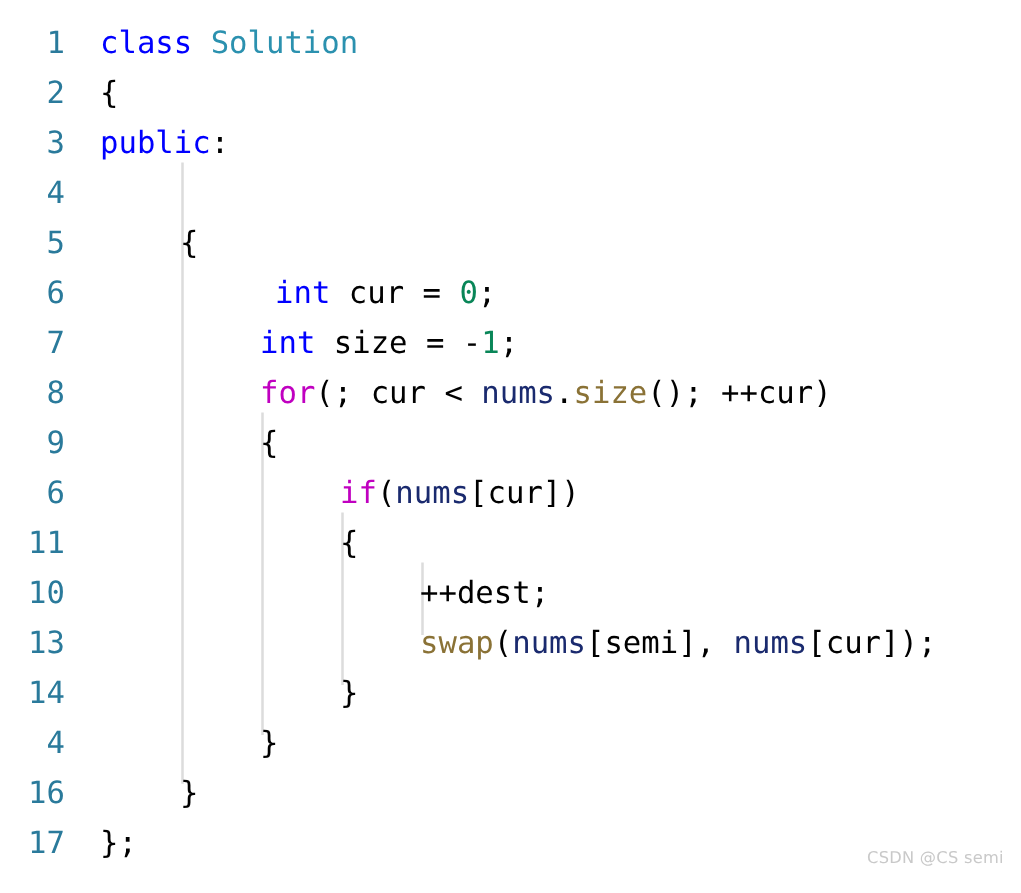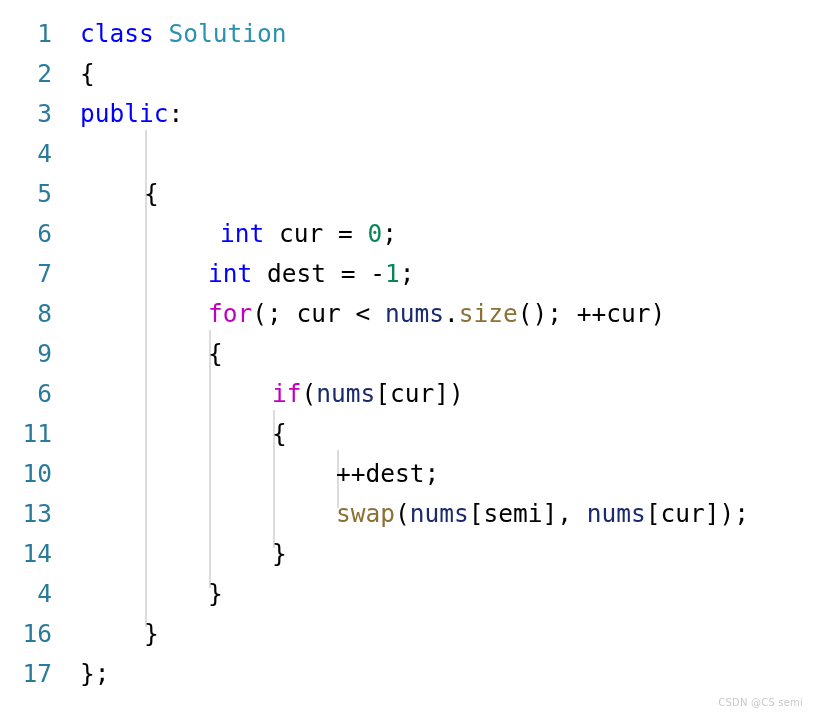--- a/index.html
+++ b/index.html
@@ -68,23 +68,23 @@
   
   .guide {
     position: absolute;
     width: 2px;
     background: #dcdcdc;
   }
 
   #watermark {
     position: absolute;
     right: 14px;
-    bottom: 6px;
+    bottom: 20px;
     font-family: "DejaVu Sans", "Liberation Sans", sans-serif;
-    font-size: 10px;
+    font-size: 13px;
     color: #c9c9c9;
     letter-spacing: 0.2px;
     user-select: none;
   }
 </style>
 </head>
 <body>
 
 <div id="editor">
   <div id="guides">
@@ -93,21 +93,21 @@
       <div class="guide" style="left: 273px; top: 410px; height: 138px; background: rgb(220, 220, 220);"></div>
       <div class="guide" style="left: 337px; top: 450px; height: 58px; background: rgb(220, 220, 220);"></div>
     </div>
   <div class="code-lines" id="code-lines">
       <div class="line"><div class="gutter">1</div><div class="code" style="left: 80px; text-align: center;"><span class="kw">class</span><span class="txt"> </span><span class="typ">Solution</span></div></div>
       <div class="line"><div class="gutter">2</div><div class="code" style="left: 80px;"><span class="pun">{</span></div></div>
       <div class="line"><div class="gutter">3</div><div class="code" style="left: 80px;"><span class="kw">public</span><span class="pun">:</span></div></div>
       <div class="line"><div class="gutter">4</div></div>
       <div class="line"><div class="gutter">5</div><div class="code" style="left: 144px;"><span class="pun">{</span></div></div>
       <div class="line"><div class="gutter">6</div><div class="code" style="left: 192px; margin-left: 28px;"><span class="kw">int</span><span class="txt"> cur = </span><span class="num">0</span><span class="pun">;</span></div></div>
-      <div class="line"><div class="gutter">7</div><div class="code" style="left: 208px;"><span class="kw">int</span><span class="txt"> dest = -</span><span class="num">1</span><span class="pun">;</span></div></div>
+      <div class="line"><div class="gutter">7</div><div class="code" style="left: 208px;"><span class="kw">int</span><span class="txt"> size = -</span><span class="num">1</span><span class="pun">;</span></div></div>
       <div class="line"><div class="gutter">8</div><div class="code" style="left: 208px;"><span class="ctl">for</span><span class="pun">(; cur &lt; </span><span class="var">nums</span><span class="pun">.</span><span class="fn">size</span><span class="pun">(); ++cur)</span></div></div>
       <div class="line"><div class="gutter">9</div><div class="code" style="left: 208px;"><span class="pun">{</span></div></div>
       <div class="line"><div class="gutter">6</div><div class="code" style="left: 272px;"><span class="ctl">if</span><span class="pun">(</span><span class="var">nums</span><span class="pun">[cur])</span></div></div>
       <div class="line"><div class="gutter">11</div><div class="code" style="left: 272px;"><span class="pun">{</span></div></div>
       <div class="line"><div class="gutter">10</div><div class="code" style="left: 336px; text-align: center;"><span class="txt">++dest;</span></div></div>
       <div class="line"><div class="gutter">13</div><div class="code" style="left: 336px;"><span class="fn">swap</span><span class="pun">(</span><span class="var">nums</span><span class="pun">[semi], </span><span class="var">nums</span><span class="pun">[cur]);</span></div></div>
       <div class="line"><div class="gutter">14</div><div class="code" style="left: 272px;"><span class="pun">}</span></div></div>
       <div class="line"><div class="gutter">4</div><div class="code" style="left: 208px;"><span class="pun">}</span></div></div>
       <div class="line"><div class="gutter">16</div><div class="code" style="left: 144px;"><span class="pun">}</span></div></div>
       <div class="line"><div class="gutter">17</div><div class="code" style="left: 80px;"><span class="pun">};</span></div></div>

